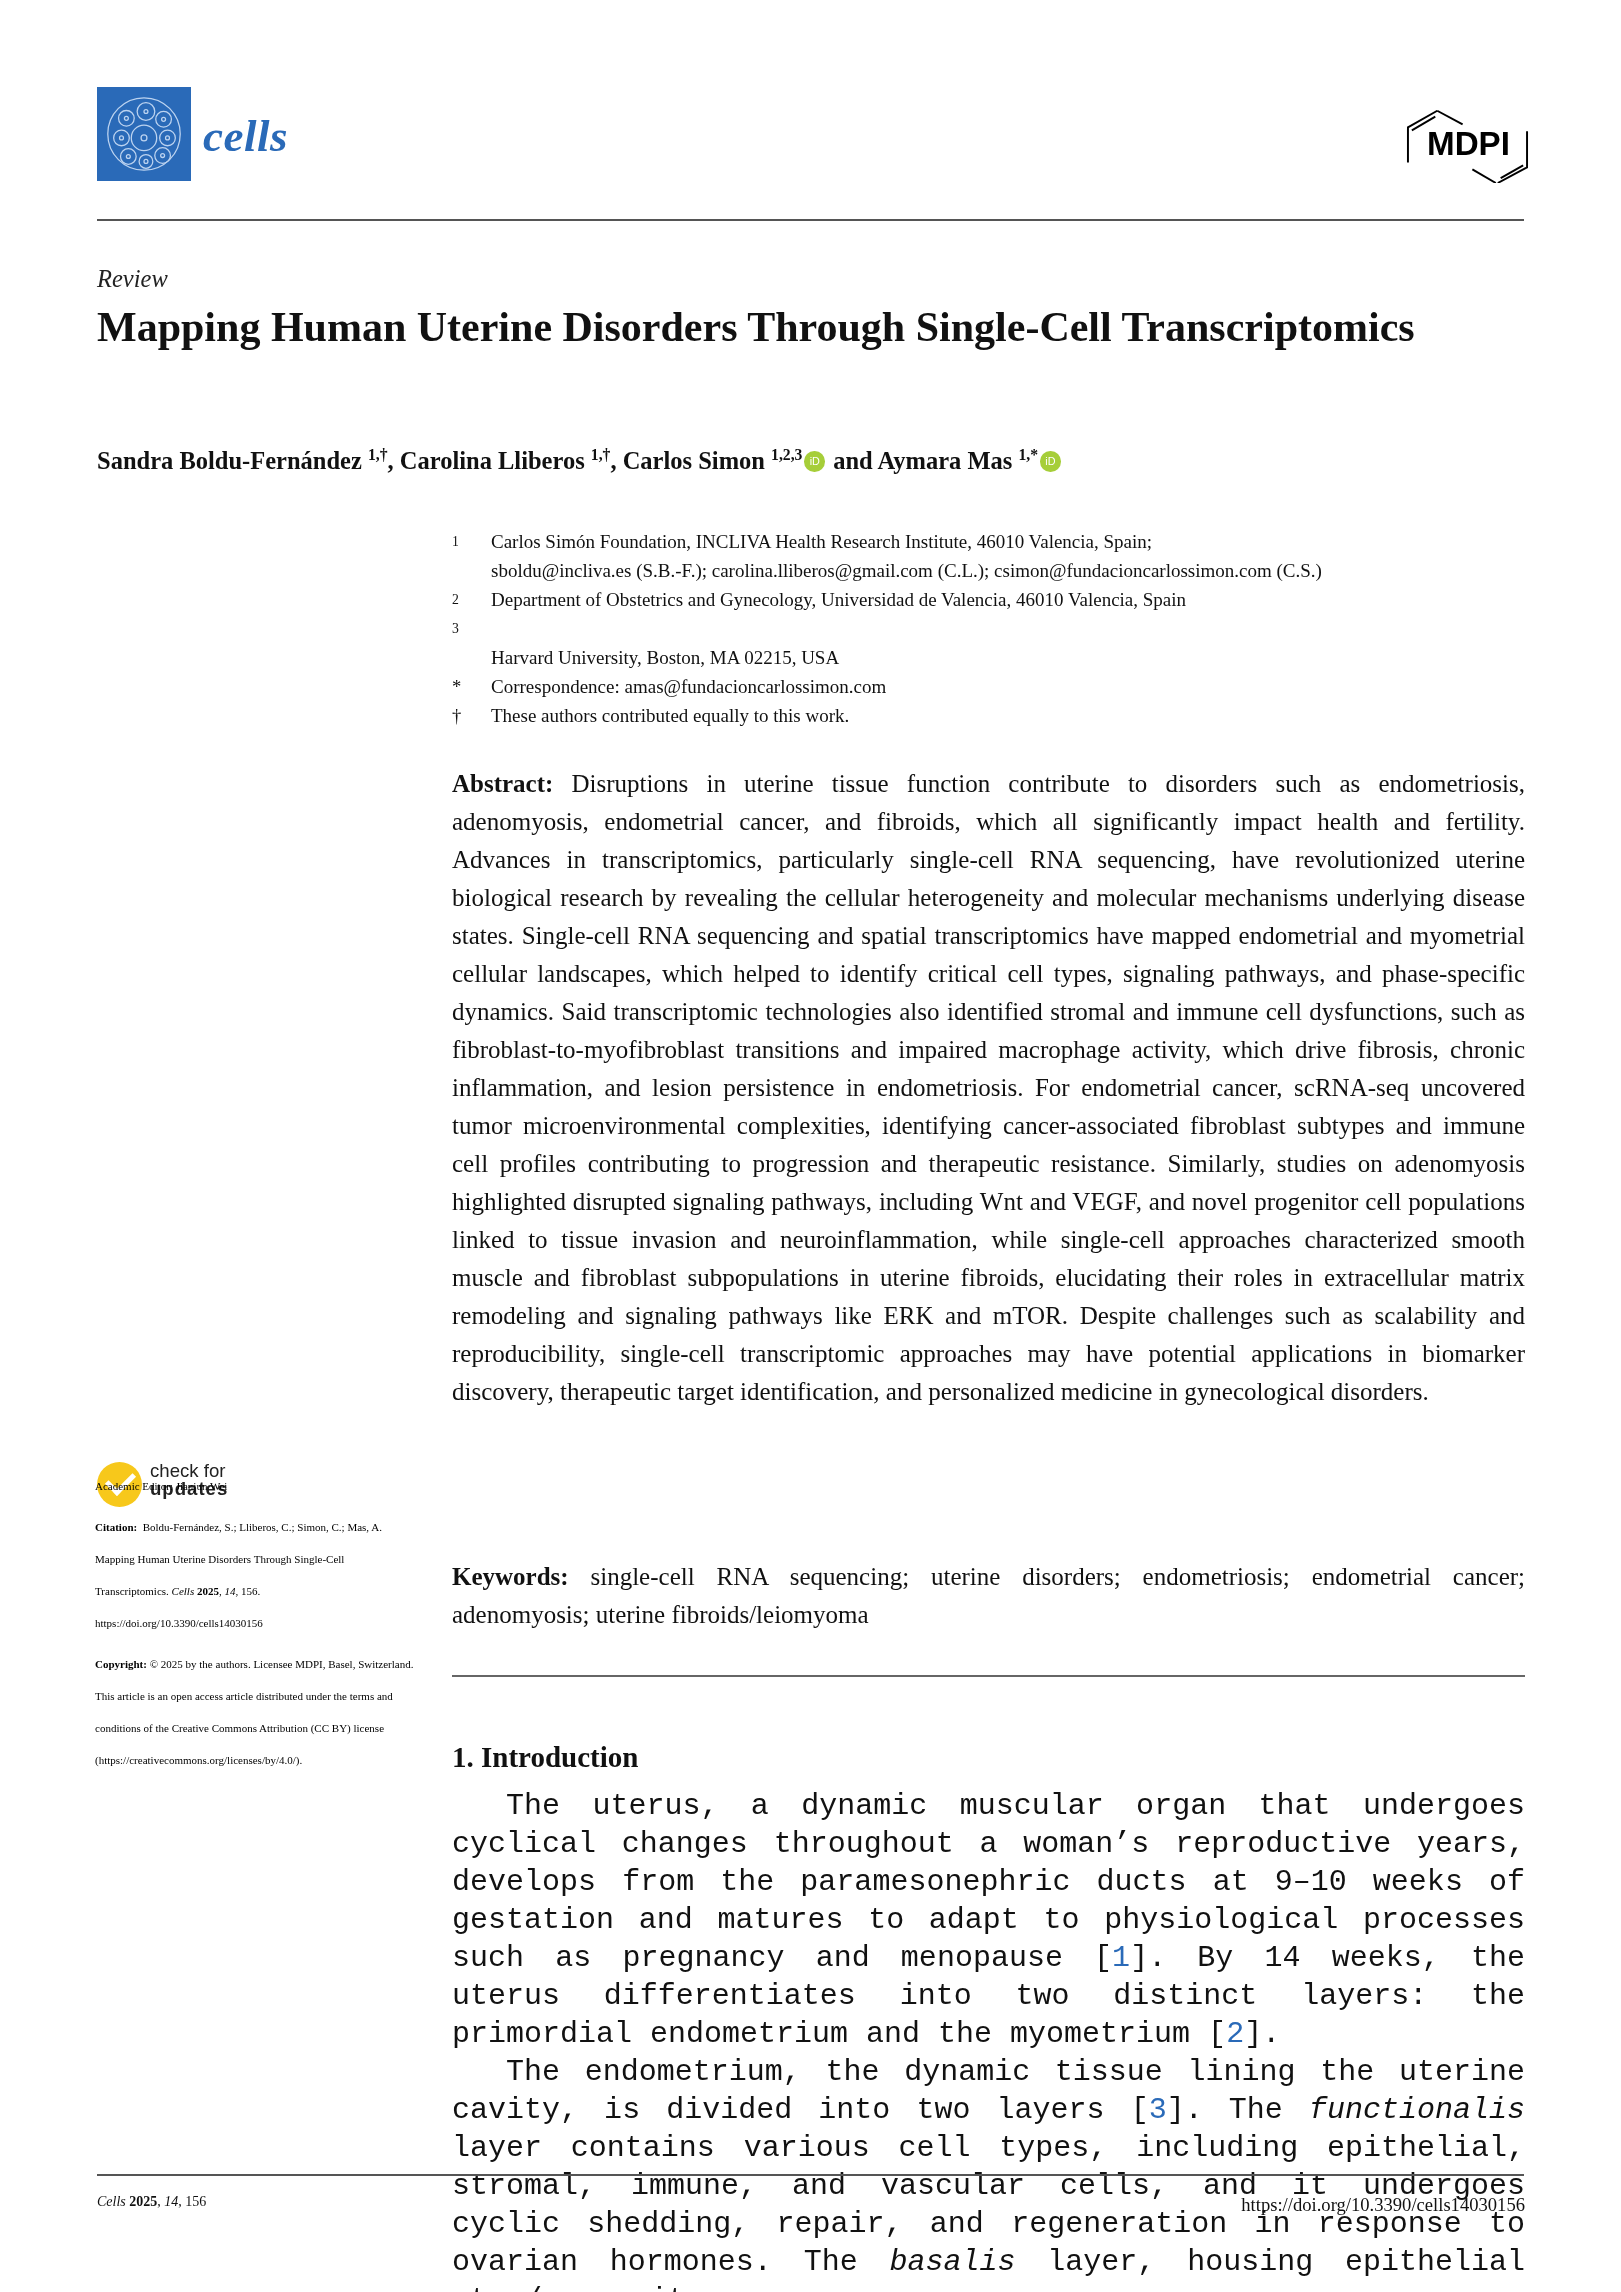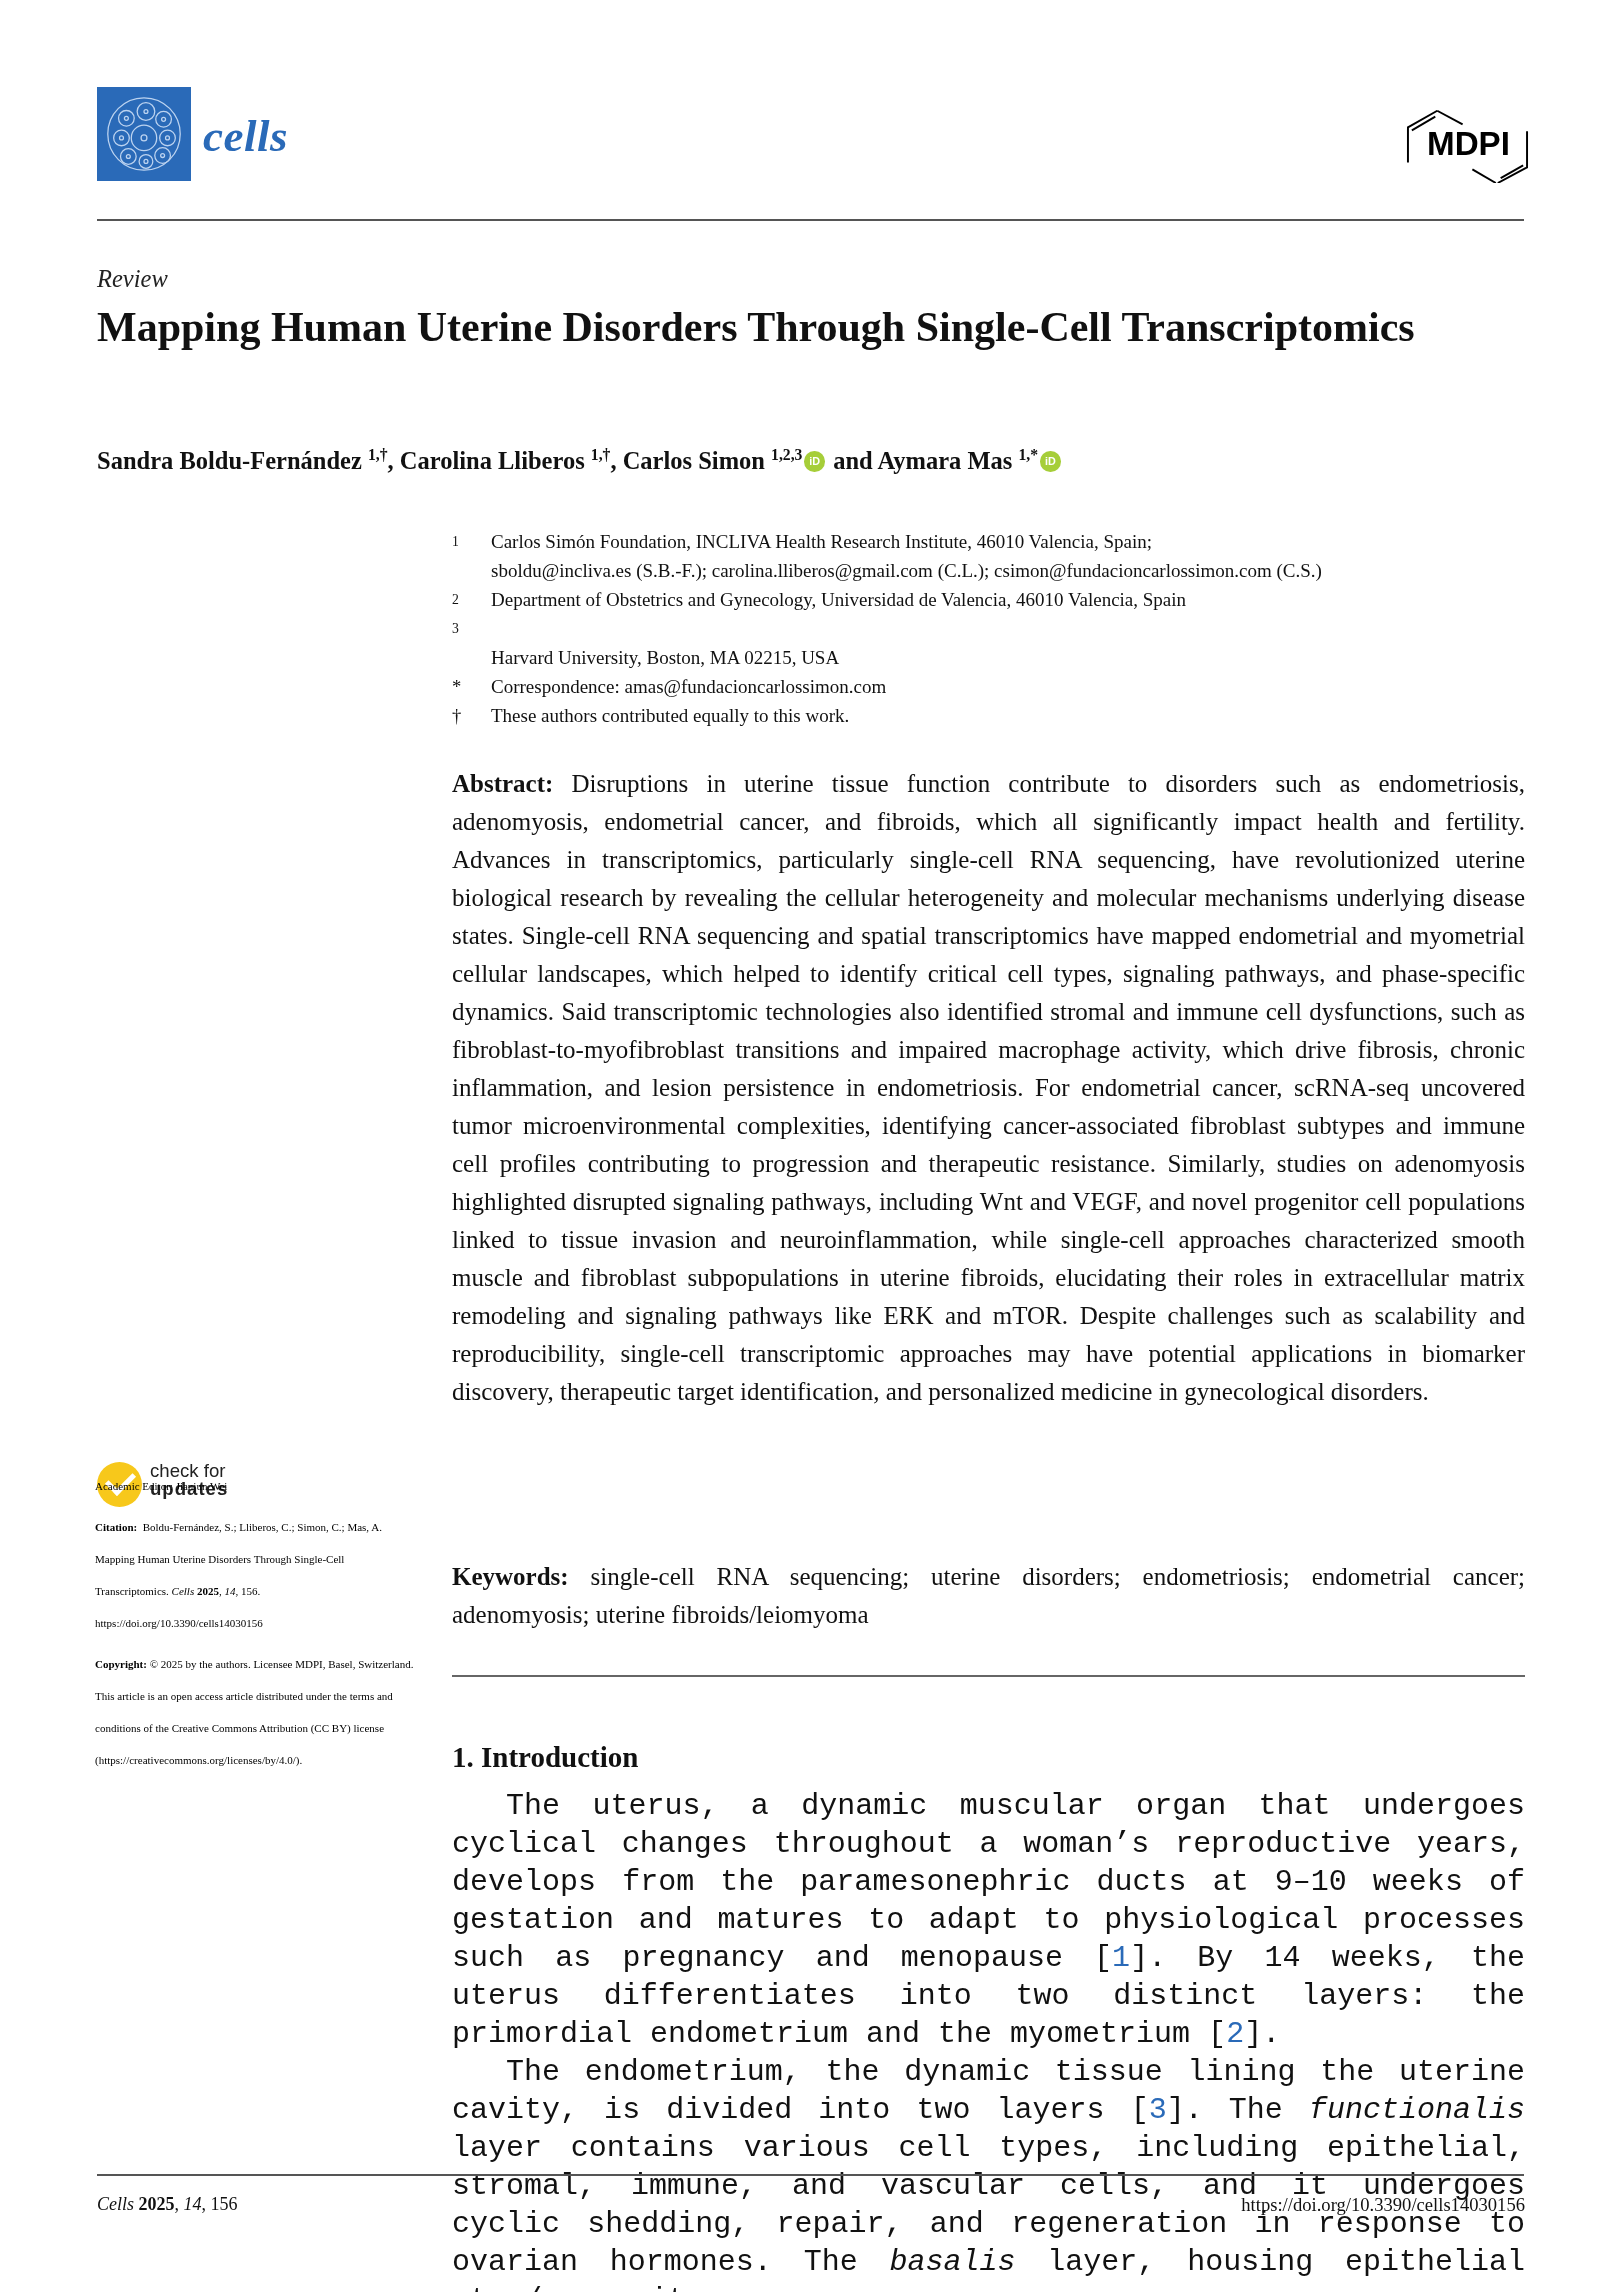--- a/index.html
+++ b/index.html
@@ -9,21 +9,21 @@
   
   #journal-logo { left:97px; top:87px; width:94px; height:94px; background:#2a6ab8; }
   #journal-name { left:203px; top:110px; font-size:45px; font-weight:bold; font-style:italic; color:#2a6ab8; font-family:"Liberation Serif", serif; letter-spacing:0.5px; }
   #publisher-logo { left:1404px; top:101px; width:127px; height:82px; }
   #header-rule { left:97px; top:219px; width:1427px; height:2px; background:#555; }
 
   #article-type { left:97px; top:265px; font-size:24.5px; font-style:italic; color:#222; }
   #title { left:97px; top:299px; width:1372px; font-size:42px; font-weight:bold; line-height:57px; color:#111; }
   #authors { left:97px; top:446px; font-size:24.5px; font-weight:bold; color:#111; white-space:nowrap; }
   #authors sup { font-size:15.7px; font-weight:bold; }
-  .orcid { display:inline-block; width:20.6px; height:20.6px; border-radius:50%; background:#a6ce39; color:#fff; font-family:"Liberation Sans", sans-serif; font-size:10.8px; font-weight:bold; text-align:center; line-height:20.6px; vertical-align:3.9px; margin:0 2px; }
+  .orcid { display:inline-block; width:20.6px; height:20.6px; border-radius:50%; background:#a6ce39; color:#fff; font-family:"Liberation Sans", sans-serif; font-size:10.8px; font-weight:normal; text-align:center; line-height:20.6px; vertical-align:3.9px; margin:0 2px; }
 
   
   #affiliations { left:452px; top:527px; width:1078px; font-size:19px; line-height:29px; color:#111; }
   .aff-row { display:flex; }
   .aff-mark { width:39px; flex:none; font-size:13.7px; vertical-align:top; padding-top:0px; }
   .aff-mark.big { font-size:18.6px; }
   .aff-text { flex:1; }
 
   
   #abstract { left:452px; top:765px; width:1073px; font-size:25px; line-height:38px; text-align:justify; color:#111; }
@@ -43,21 +43,21 @@
   .cu-check { position:absolute; left:9.8px; top:9.8px; width:21.6px; height:11.8px; border-left:5.9px solid #fff; border-bottom:5.9px solid #fff; transform:rotate(-45deg); }
   .cu-text { position:absolute; left:53px; top:0; font-family:"Liberation Sans", sans-serif; line-height:17.6px; color:#222; }
   .cu-t1 { font-size:18.6px; }
   .cu-t2 { font-size:18.6px; font-weight:bold; letter-spacing:1px; }
 
   #sidebar { left:95px; top:1470px; width:323px; font-size:11px; line-height:32px; color:#000000; }
   #sidebar .blk { margin-bottom:8.8px; }
   #sidebar .dline { line-height:32px; }
 
   #footer-rule { left:97px; top:2174px; width:1427px; height:2px; background:#555; }
-  #footer-left { left:97px; top:2194px; font-size:18px; }
+  #footer-left { left:97px; top:2194px; font-size:14px; }
   #footer-right { right:96px; top:2194px; font-size:18.6px; }
 </style>
 </head>
 <body>
 
 <div id="journal-logo" class="abs">
   <svg width="94" height="94" viewBox="0 0 96 96">
     <g fill="none" stroke="#bcd3f0" stroke-width="1.3">
       <circle cx="48" cy="48" r="37"></circle>
       <circle cx="48" cy="52" r="13"></circle>

